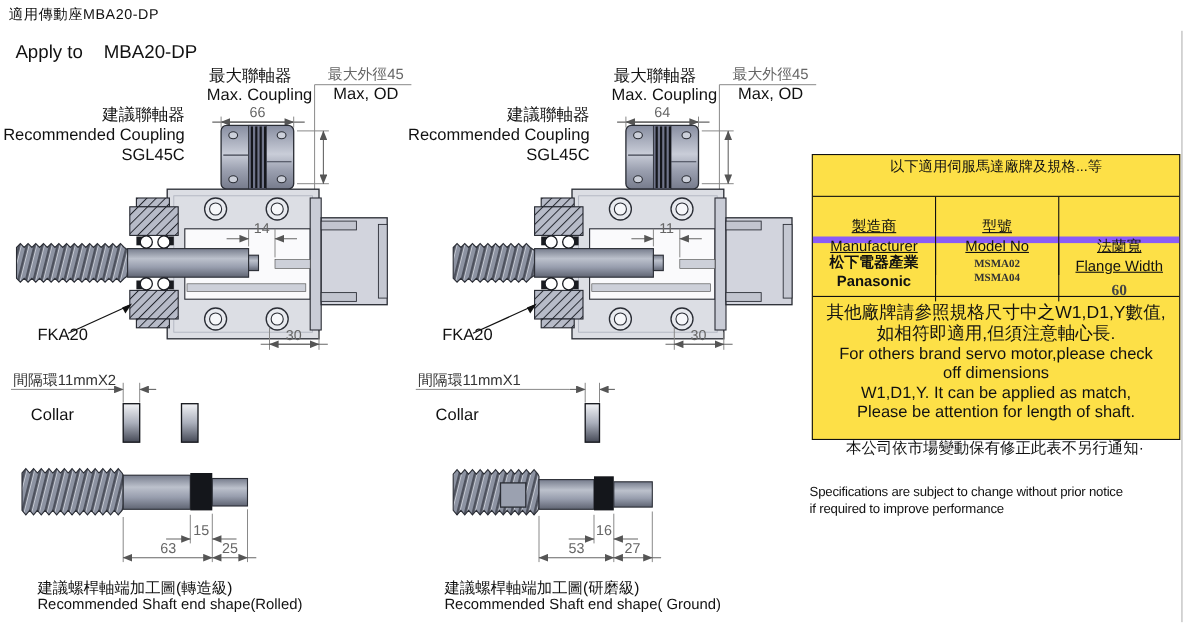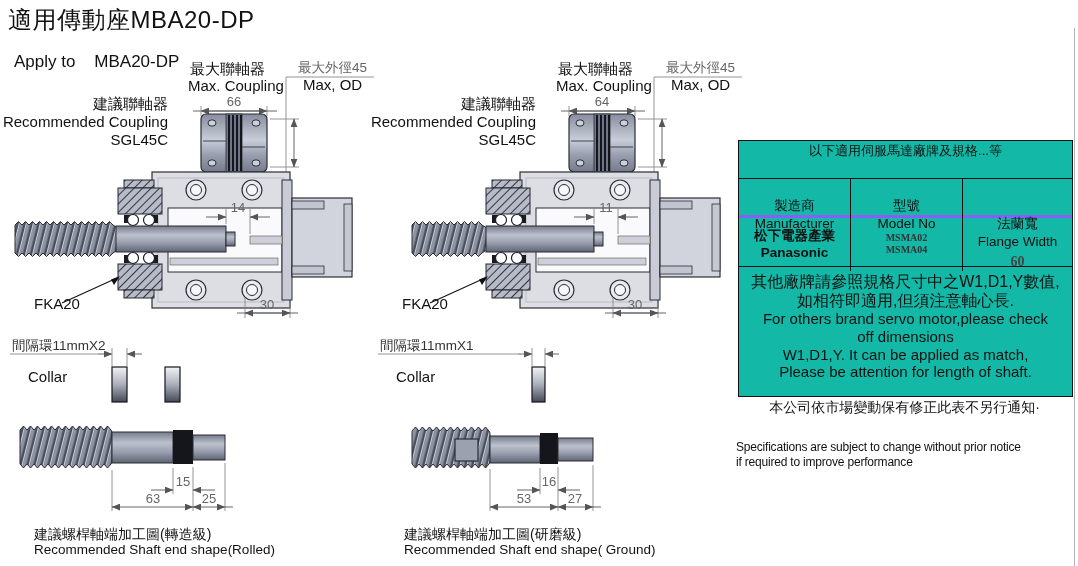--- a/index.html
+++ b/index.html
@@ -1,37 +1,37 @@
 <!DOCTYPE html>
 <html><head>
 <meta charset="utf-8">
 <style>
   html,body{margin:0;padding:0;background:#fff;}
   .canvas{position:relative;width:1078px;height:566px;background:#ffffff;overflow:hidden;
           font-family:"Liberation Sans",sans-serif;color:#111;}
   .title-block{position:absolute;left:8px;top:4px;}
-  .t-zh{font-size:24px;color:#111;letter-spacing:0.5px;}
+  .t-zh{font-size:13px;color:#111;letter-spacing:0.5px;}
   .t-en{font-size:17px;color:#111;white-space:pre;margin-left:6px;margin-top:16px;}
 
   svg.drawing{position:absolute;top:50px;}
   svg text{font-family:"Liberation Sans",sans-serif;}
   .zh15{font-size:15px;fill:#111;}
   .en15{font-size:15px;fill:#111;}
   .lblgray{font-size:13.5px;fill:#666;}
   .dimt{font-size:13px;fill:#666;text-anchor:middle;}
   .capzh{font-size:14px;fill:#111;}
   .capen{font-size:13.5px;fill:#111;}
   .dim{stroke:#666;stroke-width:1;fill:none;}
   .ext{stroke:#888;stroke-width:0.9;fill:none;}
   .ldr{stroke:#111;stroke-width:1.1;fill:none;}
 
-  .spec-table{position:absolute;left:738px;top:140px;width:333px;border:1.5px solid #111;background:#14b8a6;}
+  .spec-table{position:absolute;left:738px;top:140px;width:333px;border:1.5px solid #111;background:#fde047;}
   .st-title{height:35px;border-bottom:1px solid #111;text-align:center;font-size:13px;line-height:1.3;padding-top:2px;}
   .st-head,.st-row{display:grid;grid-template-columns:112px 112px 1fr;}
-  .st-head{height:36px;border-bottom:3px solid #8b5cf6;}
+  .st-head{height:36px;border-bottom:6px solid #8b5cf6;text-decoration:underline;}
   .st-row{height:48px;border-bottom:1px solid #111;font-weight:bold;}
   .st-cell{border-right:1px solid #111;display:flex;flex-direction:column;justify-content:center;text-align:center;
            font-size:13.5px;line-height:1.3;}
   .st-cell.last{border-right:none;margin-top:36px;}
   .serif{font-family:"Liberation Serif",serif;font-size:10px;color:#333;line-height:1.2;}
   .flange{font-size:14px;color:#444;}
   .st-notes{height:124px;text-align:center;padding-top:5px;}
   .nzh{font-size:16px;line-height:1.2;color:#111;}
   .nen{font-size:15px;line-height:1.18;color:#111;}
   .notice-zh{position:absolute;left:738px;top:399px;width:333px;text-align:center;font-size:14px;color:#111;}

